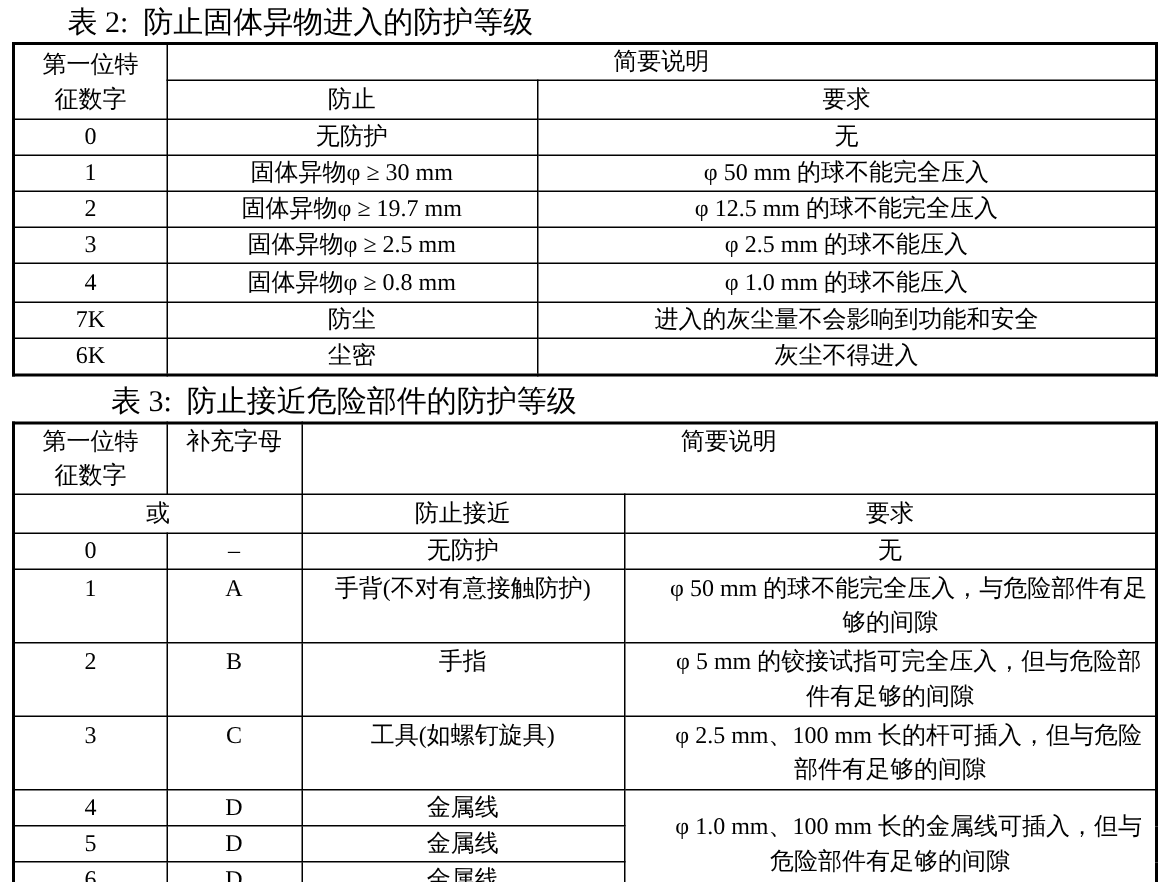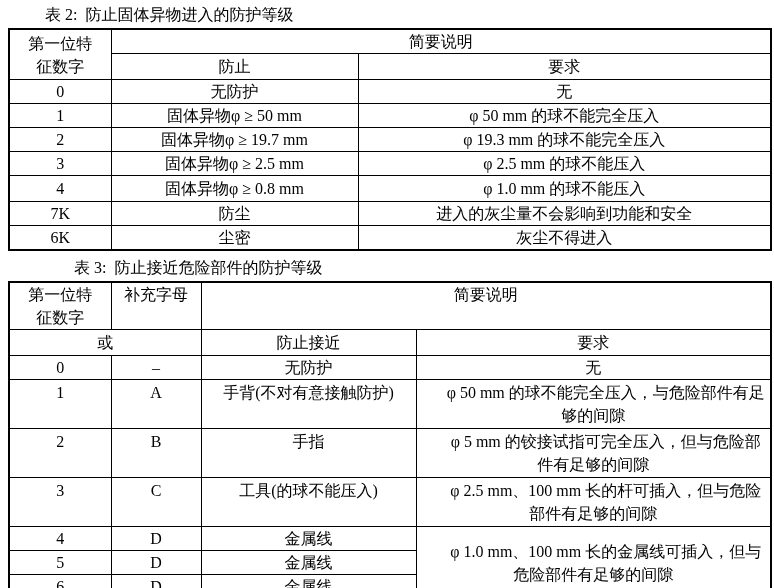--- a/index.html
+++ b/index.html
@@ -6,21 +6,21 @@
   html, body { background: #ffffff; }
   body {
     width: 774px; height: 588px;
     font-family: "Liberation Serif", "DejaVu Serif", serif;
     color: #000000;
     overflow: hidden;
   }
   .page { position: relative; width: 774px; height: 588px; background: #ffffff; }
 
   .caption {
-    font-size: 16px;
+    font-size: 20px;
     line-height: 22px;
     padding: 4px 0 2px 45px;
     white-space: pre;
     color: #000000;
   }
   .caption2 { padding-top: 6px; margin-left: 29px; }
 
   table.grid {
     border-collapse: collapse;
     table-layout: fixed;
@@ -69,27 +69,27 @@
       <td>防止</td>
       <td>要求</td>
     </tr>
     <tr style="height:24px">
       <td>0</td>
       <td>无防护</td>
       <td>无</td>
     </tr>
     <tr style="height:24px">
       <td>1</td>
-      <td>固体异物φ ≥ 50 mm</td>
+      <td>固体异物φ ≥ 30 mm</td>
       <td>φ 50 mm 的球不能完全压入</td>
     </tr>
     <tr style="height:24px">
       <td>2</td>
       <td>固体异物φ ≥ 19.7 mm</td>
-      <td>φ 19.3 mm 的球不能完全压入</td>
+      <td>φ 12.5 mm 的球不能完全压入</td>
     </tr>
     <tr style="height:24px">
       <td>3</td>
       <td>固体异物φ ≥ 2.5 mm</td>
       <td>φ 2.5 mm 的球不能压入</td>
     </tr>
     <tr style="height:26px">
       <td>4</td>
       <td>固体异物φ ≥ 0.8 mm</td>
       <td>φ 1.0 mm 的球不能压入</td>
@@ -141,21 +141,21 @@
     </tr>
     <tr class="tall" style="height:49px">
       <td>2</td>
       <td>B</td>
       <td>手指</td>
       <td class="req">φ 5 mm 的铰接试指可完全压入，但与危险部件有足够的间隙</td>
     </tr>
     <tr class="tall" style="height:49px">
       <td>3</td>
       <td>C</td>
-      <td>工具(的球不能压入)</td>
+      <td>工具(如螺钉旋具)</td>
       <td class="req">φ 2.5 mm、100 mm 长的杆可插入，但与危险部件有足够的间隙</td>
     </tr>
     <tr style="height:23px">
       <td>4</td>
       <td>D</td>
       <td>金属线</td>
       <td class="req" rowspan="3">φ 1.0 mm、100 mm 长的金属线可插入，但与危险部件有足够的间隙</td>
     </tr>
     <tr style="height:23px">
       <td>5</td>

